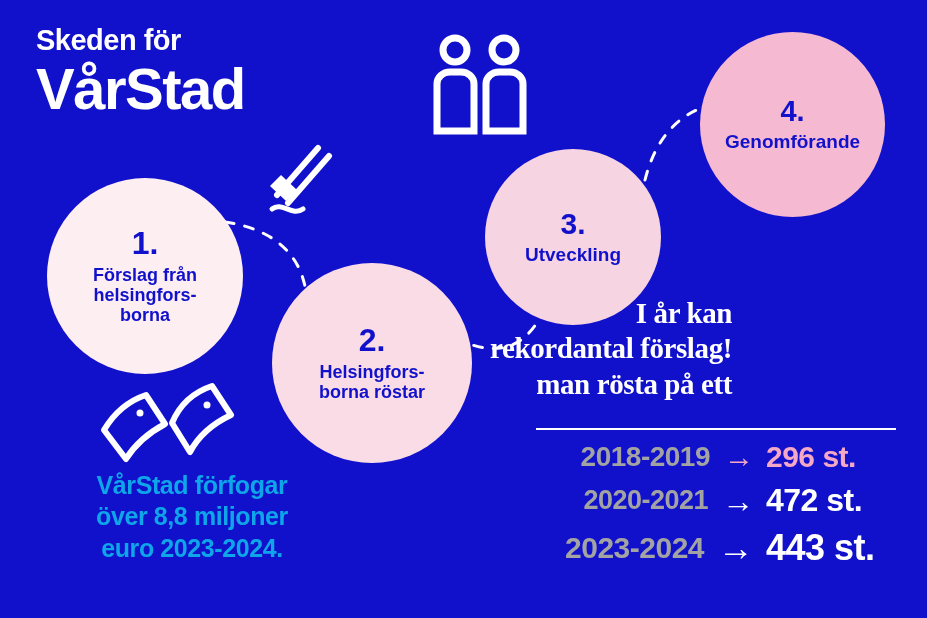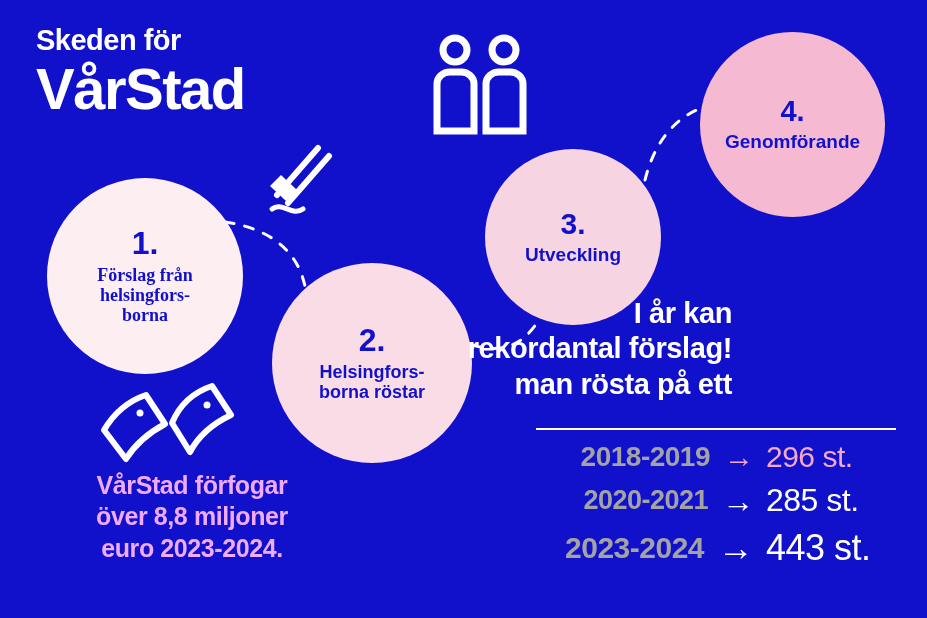--- a/index.html
+++ b/index.html
@@ -63,21 +63,21 @@
   }
 
   #circle1 {
     left: 47px;
     top: 178px;
     width: 196px;
     height: 196px;
     background: #fdeef2;
   }
   #circle1 .num { font-size: 32px; margin-bottom: 6px; }
-  #circle1 .lbl { font-size: 18px; font-family: Liberation Serif, serif; }
+  #circle1 .lbl { font-size: 18px; }
 
   #circle2 {
     left: 272px;
     top: 263px;
     width: 200px;
     height: 200px;
     background: #fadce6;
   }
   #circle2 .num { font-size: 32px; margin-bottom: 6px; }
   #circle2 .lbl { font-size: 18px; }
@@ -117,20 +117,21 @@
     position: absolute;
     right: 30px;
     top: 296px;
     width: 420px;
     text-align: right;
     color: #ffffff;
     font-size: 29px;
     font-weight: bold;
     line-height: 1.22;
     letter-spacing: -0.4px;
+    font-family: Liberation Serif, serif;
   }
 
   .rule {
     position: absolute;
     left: 536px;
     top: 428px;
     width: 360px;
     height: 2px;
     background: #ffffff;
   }
@@ -155,40 +156,40 @@
     white-space: nowrap;
   }
   .stat-arrow {
     margin: 0 12px 0 14px;
     font-size: 30px;
     font-weight: bold;
     line-height: 1;
   }
   .stat-value {
     font-size: 30px;
-    font-weight: normal;
+    font-weight: bold;
     letter-spacing: -0.5px;
     width: 132px;
     text-align: left;
     white-space: nowrap;
   }
   .r1 .stat-arrow, .r1 .stat-value { color: #f5a7c6; }
   .r2 .stat-arrow, .r2 .stat-value { color: #ffffff; font-size: 32px; }
   .r2 .stat-years { font-size: 27px; }
   .r3 .stat-arrow, .r3 .stat-value { color: #ffffff; font-size: 36px; }
   .r3 .stat-years { font-size: 30px; }
 
   
   .money {
     position: absolute;
     left: 42px;
     top: 470px;
     width: 300px;
     text-align: center;
-    color: #f0abfc;
+    color: #0ea5e9;
     font-size: 25px;
     font-weight: bold;
     line-height: 1.25;
     letter-spacing: -0.4px;
   }
 </style>
 </head>
 <body>
 
 <div id="canvas">
@@ -268,21 +269,21 @@
 
   <div class="stats">
     <div class="stat-row r1">
       <div class="stat-years">2018-2019</div>
       <div class="stat-arrow">→</div>
       <div class="stat-value">296 st.</div>
     </div>
     <div class="stat-row r2">
       <div class="stat-years">2020-2021</div>
       <div class="stat-arrow">→</div>
-      <div class="stat-value">285 st.</div>
+      <div class="stat-value">472 st.</div>
     </div>
     <div class="stat-row r3">
       <div class="stat-years">2023-2024</div>
       <div class="stat-arrow">→</div>
       <div class="stat-value">443 st.</div>
     </div>
   </div>
 
   <div class="money">
     <div>VårStad förfogar</div>

